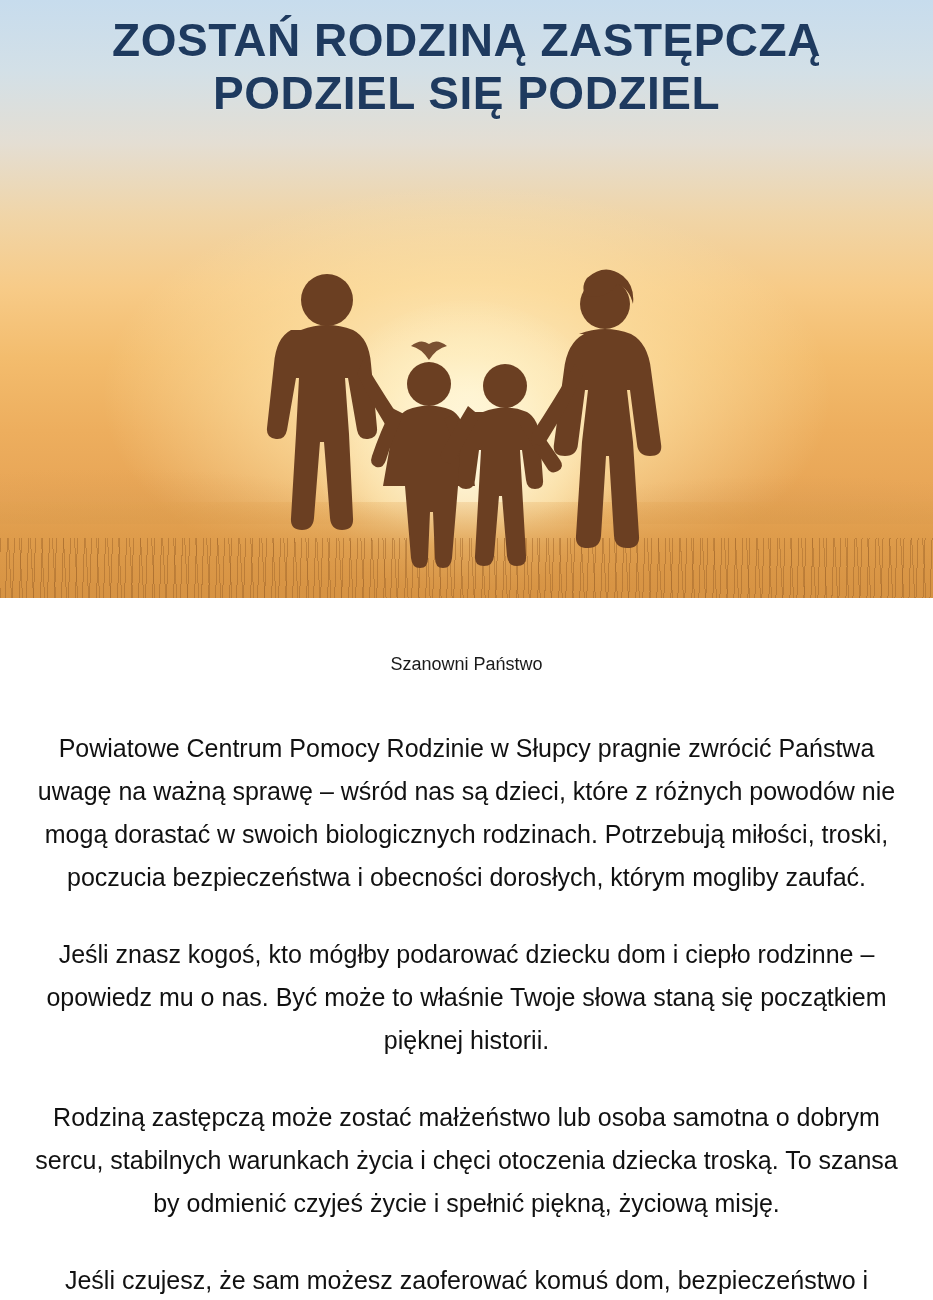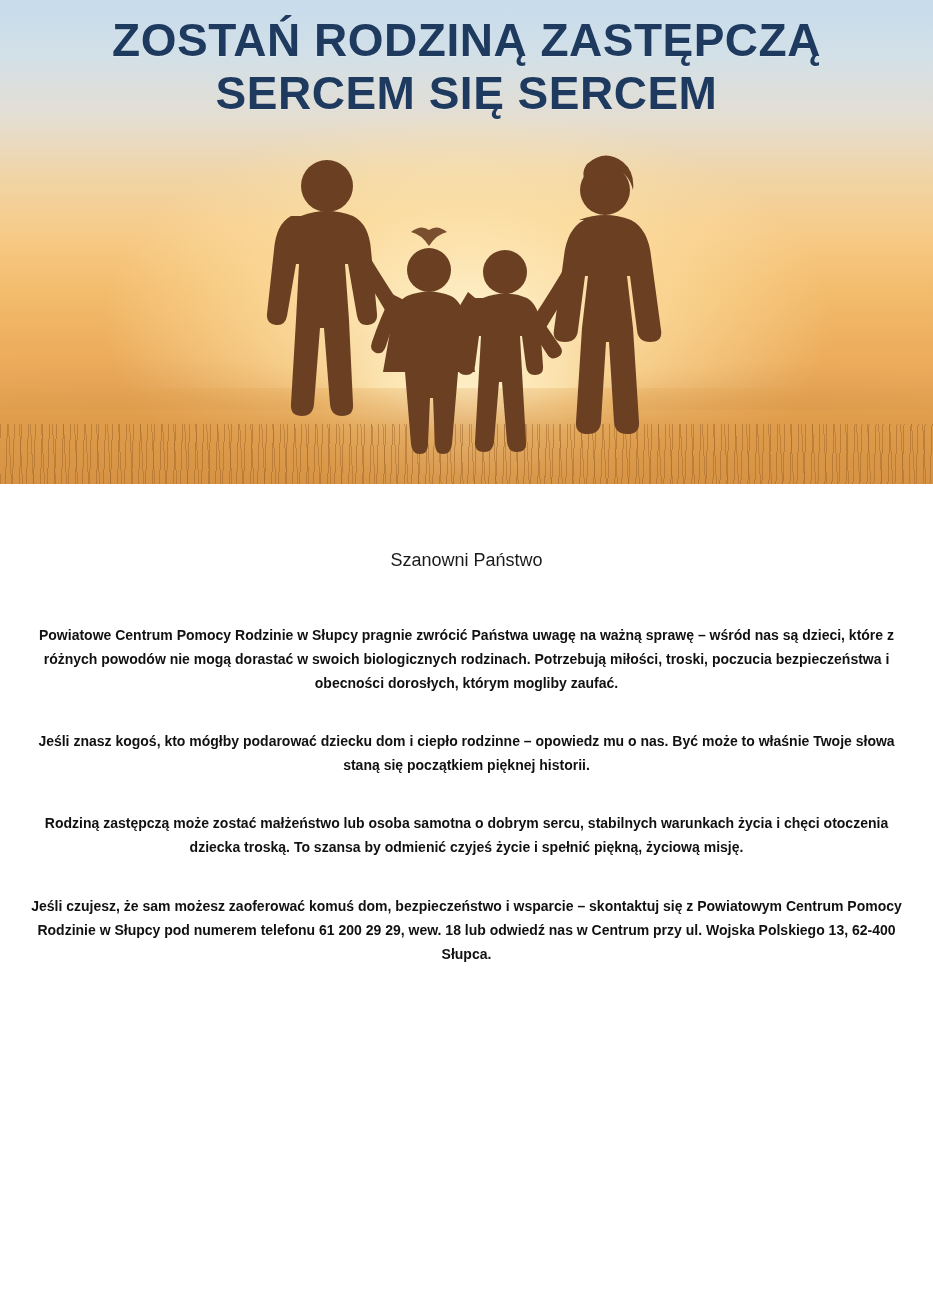--- a/index.html
+++ b/index.html
@@ -12,21 +12,21 @@
     width: 933px;
     min-height: 1300px;
     font-family: "Liberation Sans", sans-serif;
     color: #111111;
   }
 
   
   .hero {
     position: relative;
     width: 933px;
-    height: 484px;
+    height: 598px;
     overflow: hidden;
     background: linear-gradient(
         to bottom,
         #cfe0ea 0%,
         #d8e3e8 14%,
         #e8dfd2 26%,
         #f2d7ad 38%,
         #f6c77f 50%,
         #f4bb6a 62%,
         #efb濃 70%,
@@ -111,30 +111,30 @@
   .hero-title .l2 { display: block; }
 
   
   .content {
     padding: 56px 24px 40px 24px;
     text-align: center;
   }
   .salutation {
     font-size: 18px;
     color: #1a1a1a;
-    margin: 10px 0 52px 0;
+    margin: 0 0 52px 0;
     font-weight: 400;
   }
   .para {
-    font-size: 14px;
+    font-size: 25px;
     line-height: 1.72;
     color: #111111;
     margin: 16px auto 34px auto;
     max-width: 880px;
-    font-weight: 700;
+    font-weight: 400;
   }
   .para:last-of-type { margin-bottom: 0; }
   .closing {
     font-size: 19px;
     font-weight: 700;
     color: #111111;
     margin-top: 46px;
   }
 </style>
 </head>
@@ -169,21 +169,21 @@
 
       <circle cx="348" cy="40" r="25"></circle>
       <path d="M330 14 q18 -16 36 -2 q12 10 10 28 q-4 -16 -16 -20 q-10 16 -32 12 q-4 -10 2 -18 z"></path>
       <path d="M322 70 q26 -10 52 0 q17 9 20 36 l10 74 q2 12 -11 12 q-12 0 -13 -12 l-7 -54 l-3 0 l6 52 l6 94 q1 12 -12 12 q-12 0 -13 -12 l-5 -80 l-3 0 l-5 80 q-1 12 -13 12 q-13 0 -12 -12 l6 -94 l6 -52 l-3 0 l-7 54 q-1 12 -13 12 q-13 0 -11 -12 l10 -74 q3 -27 20 -36 z"></path>
       <path d="M318 100 q-22 38 -42 68 q-5 8 2 12 q7 4 12 -4 q20 -32 36 -64 z"></path>
     </g>
   </svg>
 
   <div class="hero-title">
     <span>ZOSTAŃ RODZINĄ ZASTĘPCZĄ</span>
-    <span class="l2">SERCEM SIĘ SERCEM</span>
+    <span class="l2">PODZIEL SIĘ PODZIEL</span>
   </div>
 </div>
 
 <div class="content">
   <p class="salutation">Szanowni Państwo</p>
   <p class="para">Powiatowe Centrum Pomocy Rodzinie w Słupcy pragnie zwrócić Państwa uwagę na ważną sprawę – wśród nas są dzieci, które z różnych powodów nie mogą dorastać w swoich biologicznych rodzinach. Potrzebują miłości, troski, poczucia bezpieczeństwa i obecności dorosłych, którym mogliby zaufać.</p>
   <p class="para">Jeśli znasz kogoś, kto mógłby podarować dziecku dom i ciepło rodzinne – opowiedz mu o nas. Być może to właśnie Twoje słowa staną się początkiem pięknej historii.</p>
   <p class="para">Rodziną zastępczą może zostać małżeństwo lub osoba samotna o dobrym sercu, stabilnych warunkach życia i chęci otoczenia dziecka troską. To szansa by odmienić czyjeś życie i spełnić piękną, życiową misję.</p>
   <p class="para">Jeśli czujesz, że sam możesz zaoferować komuś dom, bezpieczeństwo i wsparcie – skontaktuj się z Powiatowym Centrum Pomocy Rodzinie w Słupcy pod numerem telefonu 61 200 29 29, wew. 18 lub odwiedź nas w Centrum przy ul. Wojska Polskiego 13, 62-400 Słupca.</p>
 </div>

